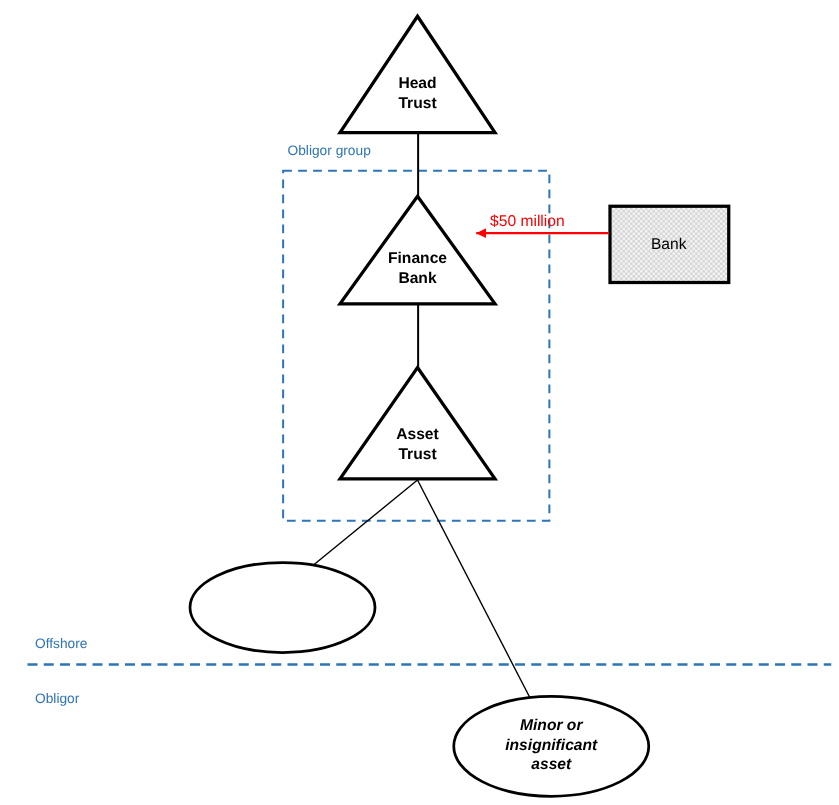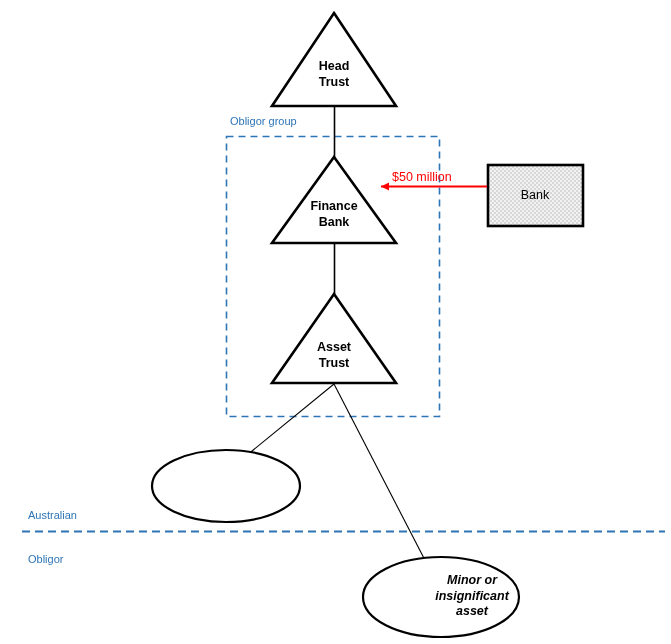--- a/index.html
+++ b/index.html
@@ -115,25 +115,25 @@
 
   <div class="node-label tri-label" style="left:269px; top:198px;">Finance
 Bank</div>
 
   <div class="node-label tri-label" style="left:269px; top:339px;">Asset
 Trust</div>
 
   <div class="node-label bank-label" style="left:485px; top:187px;">Bank</div>
 
 
-  <div class="node-label ellipse-label" style="left:366px; top:573px;margin-left:31px;">Minor or
+  <div class="node-label ellipse-label" style="left:366px; top:573px;">Minor or
 insignificant
 asset</div>
 
   <div class="money-label" style="left:392px; top:170px;">$50 million</div>
 
   <div class="region-label" style="left:230px; top:115px;">Obligor group</div>
 
-  <div class="region-label" style="left:28px; top:509px;">Australian</div>
+  <div class="region-label" style="left:28px; top:509px;">Offshore</div>
 
   <div class="region-label" style="left:28px; top:553px;">Obligor</div>
 
 </div>
 
 </body></html>

